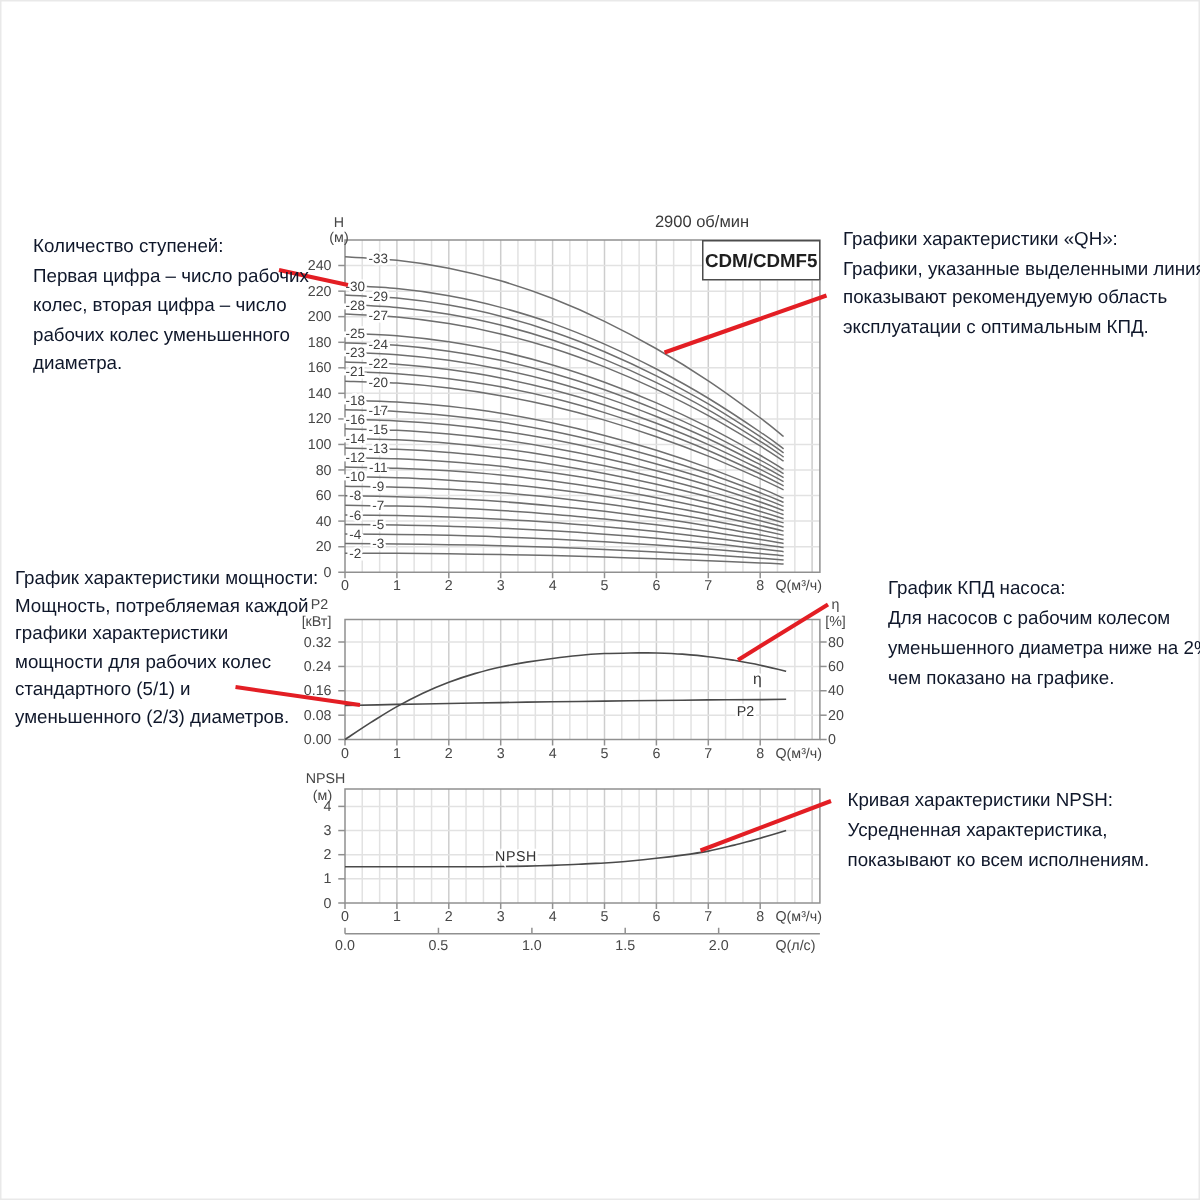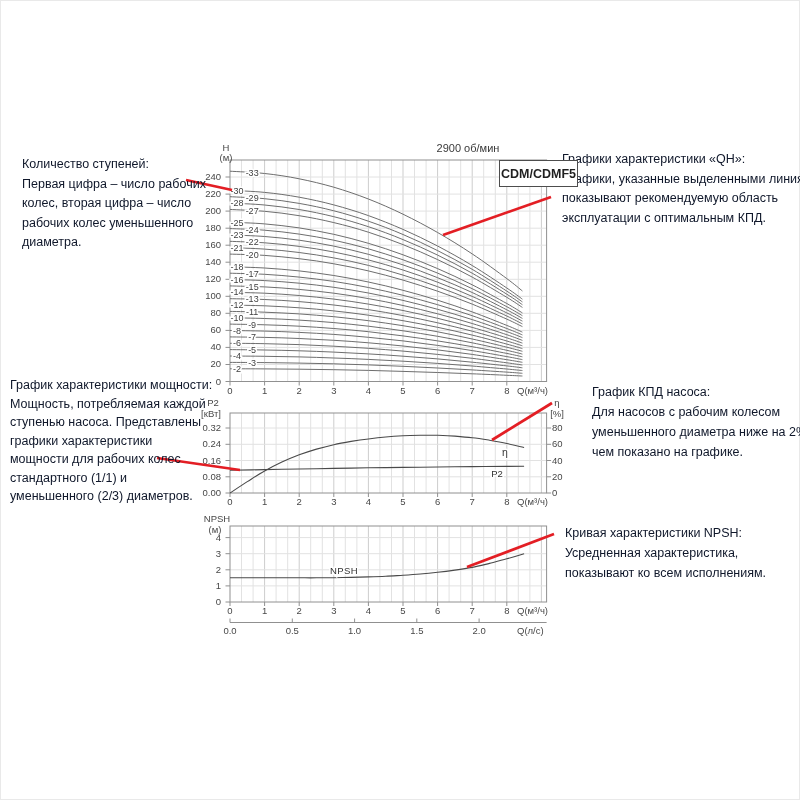--- a/index.html
+++ b/index.html
@@ -8,21 +8,21 @@
         box-shadow:inset 0 0 0 1px #e9e9e9;}
   #charts-canvas{position:absolute;left:0;top:0;}
   svg{font-family:"Liberation Sans","DejaVu Sans",sans-serif;}
   .note{position:absolute;color:#0f172a;font-size:12.5px;line-height:19.5px;white-space:nowrap;}
   #note-power{line-height:18.5px;}
   #note-efficiency,#note-npsh{line-height:20px;}
   .rpm{position:absolute;left:390px;top:142px;width:156px;text-align:center;
        font-size:11px;color:#3a3a3a;}
   .model-box{position:absolute;left:468px;top:160px;width:77px;height:25px;
        border:1.5px solid #4d4d4d;background:#fff;display:flex;align-items:center;
-       justify-content:center;font-size:12.5px;font-weight:bold;color:#1f1f1f;z-index:3;margin-left:31px;}
+       justify-content:center;font-size:12.5px;font-weight:bold;color:#1f1f1f;z-index:3;}
 </style>
 </head>
 <body>
 
 <div class="page">
 
   <svg id="charts-canvas" width="800" height="800" viewBox="0 0 800 800">
     <g id="g-qh">
         <line x1="241.5" y1="160" x2="241.5" y2="381.5" stroke="#e2e2e2" stroke-width="1"></line>
         <line x1="253.1" y1="160" x2="253.1" y2="381.5" stroke="#e2e2e2" stroke-width="1"></line>
@@ -354,24 +354,23 @@
   <div class="note" id="note-qh" style="left:562px;top:150px">
     <div>Графики характеристики «QH»:</div>
     <div>Графики, указанные выделенными линиями,</div>
     <div>показывают рекомендуемую область</div>
     <div>эксплуатации с оптимальным КПД.</div>
   </div>
 
   <div class="note" id="note-power" style="left:10px;top:376px">
     <div>График характеристики мощности:</div>
     <div>Мощность, потребляемая каждой</div>
-    <div>ступенью насоса. Представлены</div>
     <div>графики характеристики</div>
     <div>мощности для рабочих колес</div>
-    <div>стандартного (1/1) и</div>
+    <div>стандартного (5/1) и</div>
     <div>уменьшенного (2/3) диаметров.</div>
   </div>
 
   <div class="note" id="note-efficiency" style="left:592px;top:382px">
     <div>График КПД насоса:</div>
     <div>Для насосов с рабочим колесом</div>
     <div>уменьшенного диаметра ниже на 2%,</div>
     <div>чем показано на графике.</div>
   </div>
 

